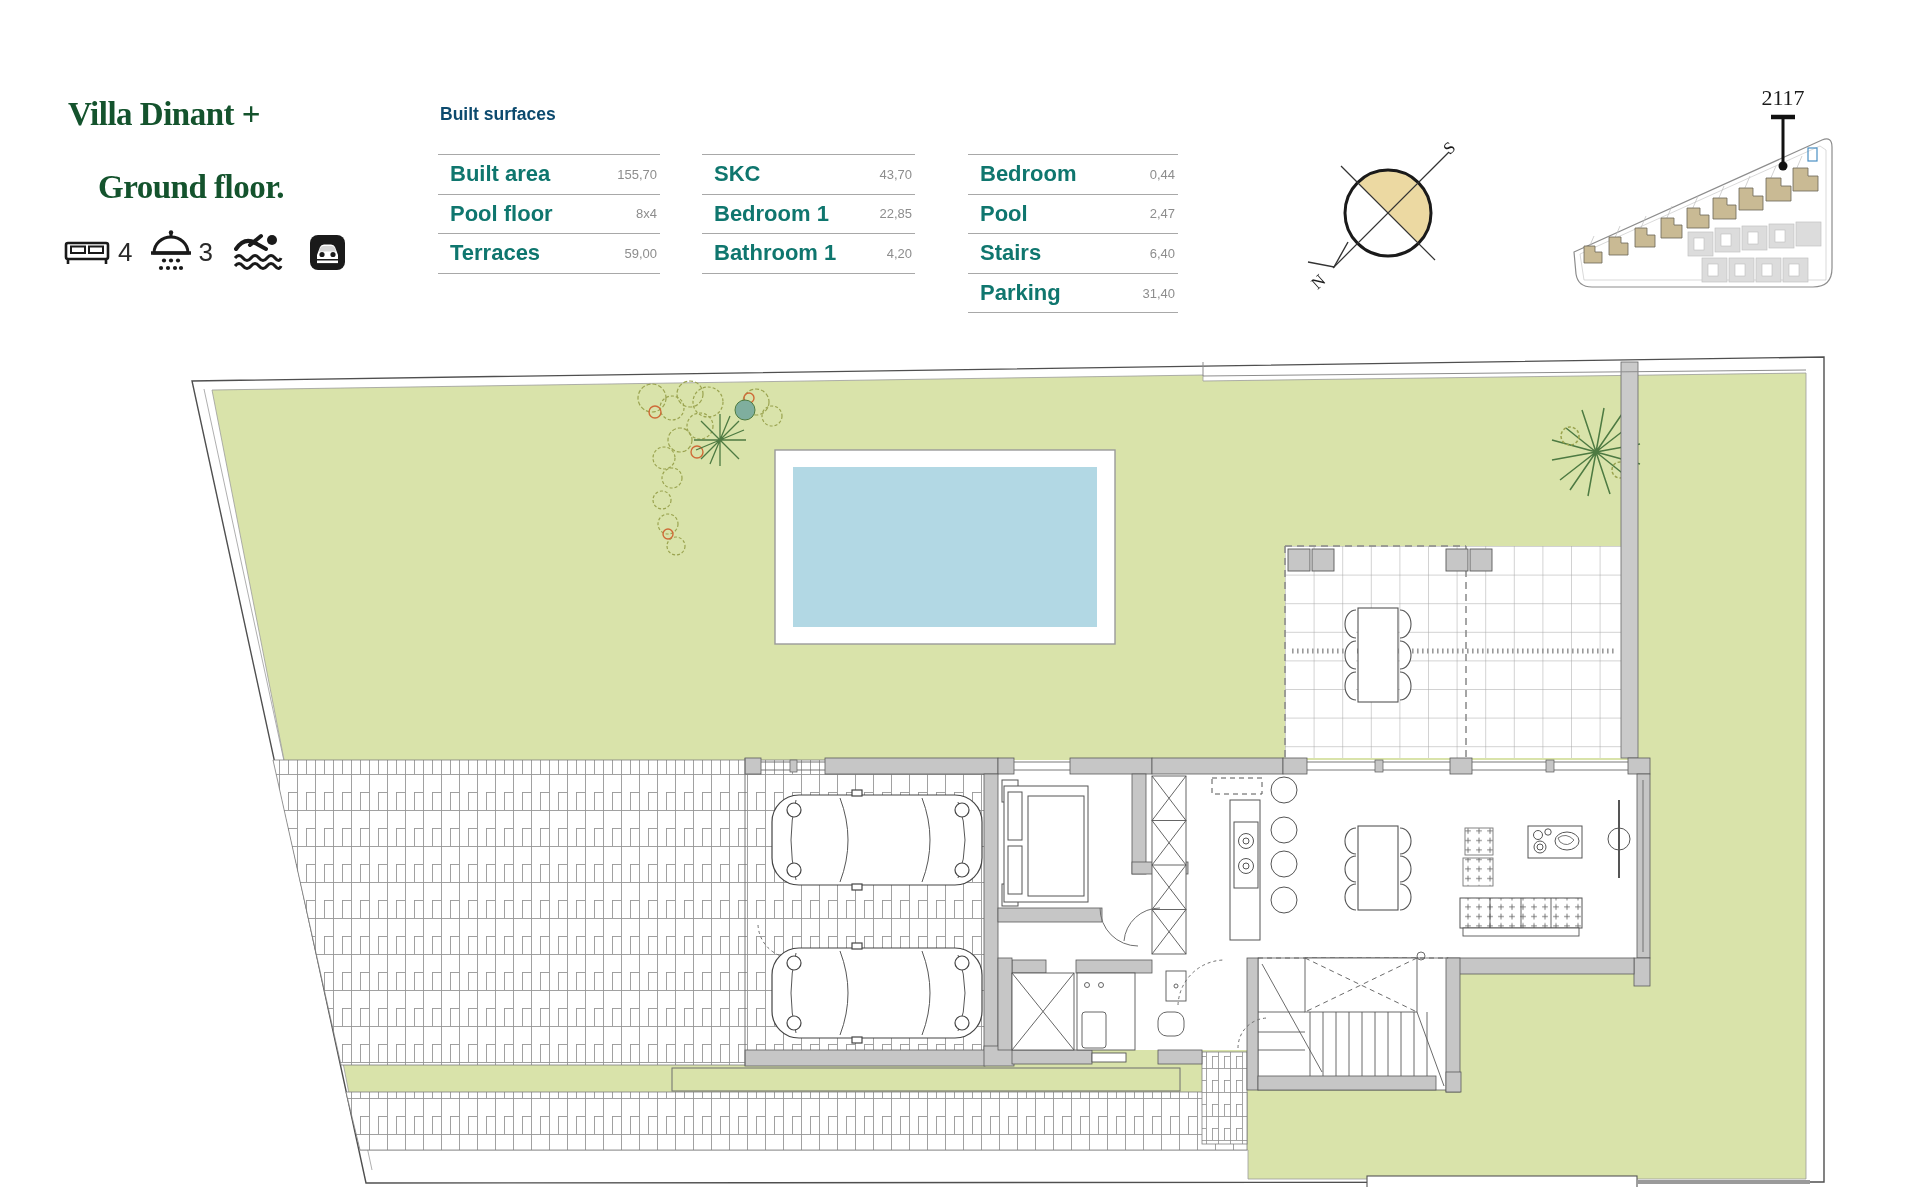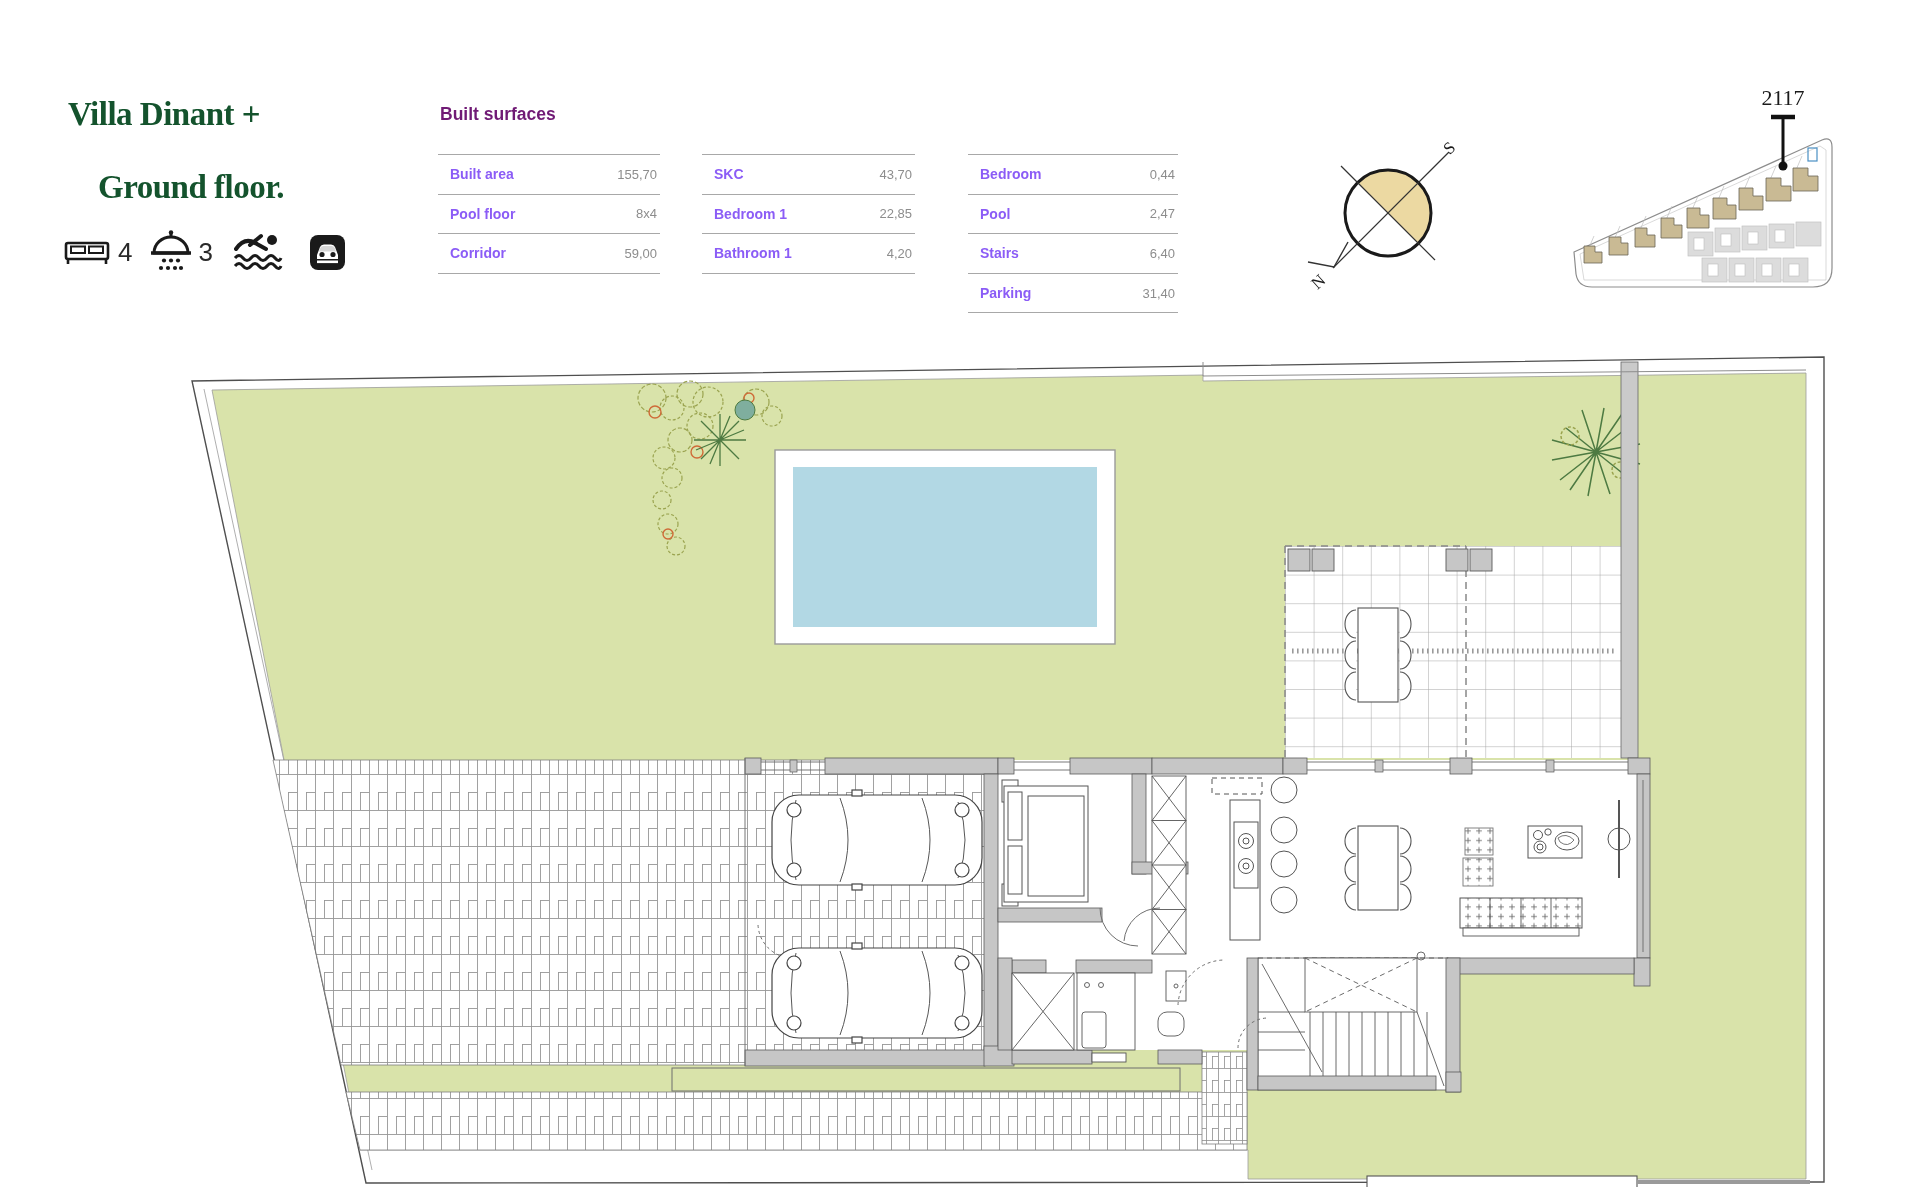--- a/index.html
+++ b/index.html
@@ -7,28 +7,28 @@
        font-family:"Liberation Sans",sans-serif;}
   #plan{position:absolute;left:0;top:0;z-index:0;}
   .hdr{position:absolute;z-index:2;}
   .title-line{font-family:"Liberation Serif",serif;font-weight:bold;
               color:#14532d;font-size:33px;letter-spacing:-0.5px;}
   #title1{left:68px;top:96px;}
   #title2{left:68px;top:169px;margin-left:30px;}
   #amenities{left:64px;top:230px;display:flex;align-items:center;}
   #amenities .cnt{font-size:26px;color:#2a2a2a;margin:0 6px;}
   #amenities svg{display:block;}
-  #surf-heading{left:440px;top:104px;font-size:17.5px;font-weight:bold;color:#701a75;}
+  #surf-heading{left:440px;top:104px;font-size:17.5px;font-weight:bold;color:#0c4a6e;}
   .stable{position:absolute;z-index:2;border-top:1px solid #a8a8a8;}
   #t1{left:438px;top:154px;width:222px;}
   #t2{left:702px;top:154px;width:213px;}
   #t3{left:968px;top:154px;width:210px;}
   .srow{height:38.6px;border-bottom:1px solid #a8a8a8;display:flex;
         align-items:center;justify-content:space-between;padding:0 3px 0 12px;}
-  .slabel{font-size:14px;font-weight:bold;color:#8b5cf6;}
+  .slabel{font-size:22px;font-weight:bold;color:#0f766e;}
   .svalue{font-size:13px;color:#8d8d8d;}
 </style>
 </head>
 <body>
 
 <div class="hdr title-line" id="title1">Villa Dinant +</div>
 <div class="hdr title-line" id="title2">Ground floor.</div>
 
 <div class="hdr" id="amenities">
   <svg width="48" height="40" viewBox="0 0 48 40">
@@ -78,21 +78,21 @@
 <div class="stable" id="t1">
   <div class="srow">
       <span class="slabel">Built area</span>
       <span class="svalue">155,70</span>
     </div>
   <div class="srow">
       <span class="slabel">Pool floor</span>
       <span class="svalue">8x4</span>
     </div>
   <div class="srow">
-      <span class="slabel">Corridor</span>
+      <span class="slabel">Terraces</span>
       <span class="svalue">59,00</span>
     </div>
 </div>
 <div class="stable" id="t2">
   <div class="srow">
       <span class="slabel">SKC</span>
       <span class="svalue">43,70</span>
     </div>
   <div class="srow">
       <span class="slabel">Bedroom 1</span>

